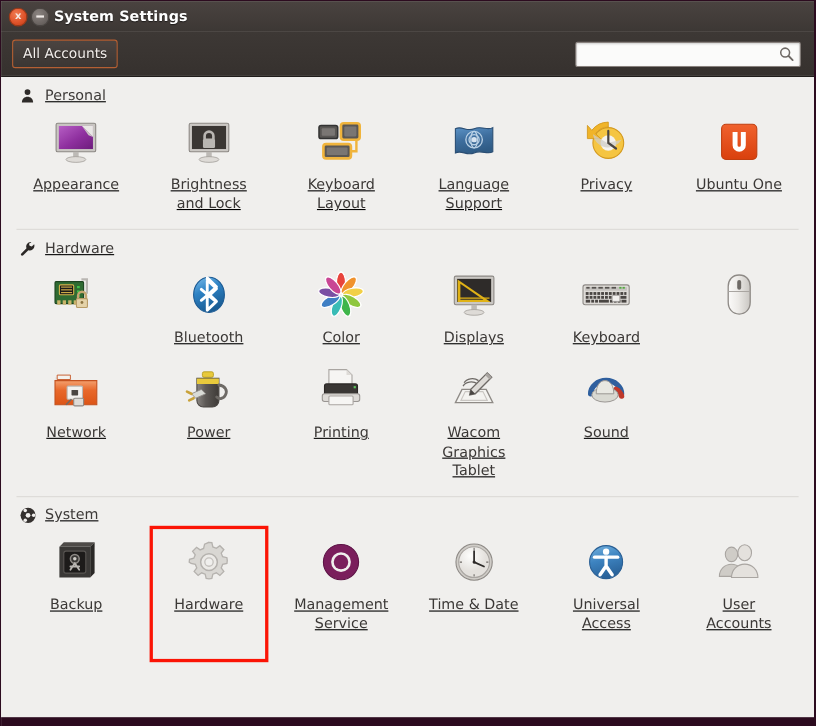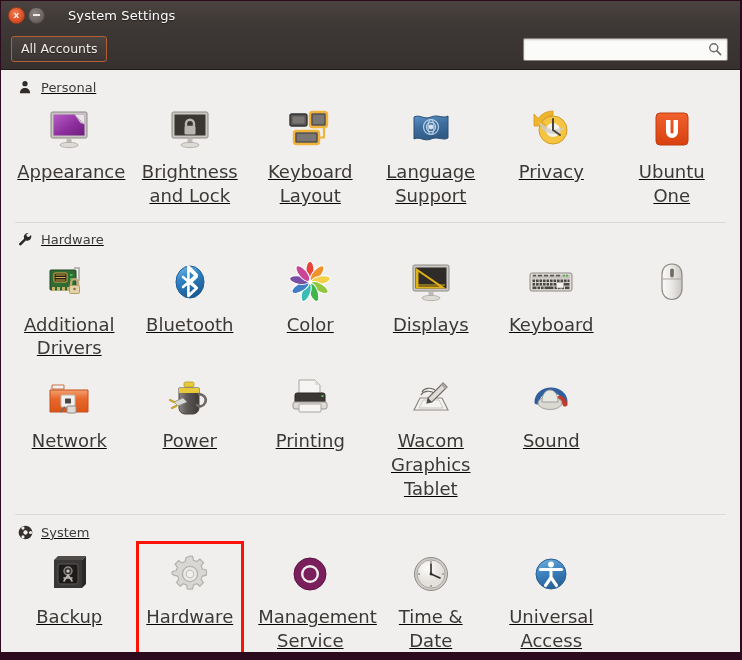--- a/index.html
+++ b/index.html
@@ -38,22 +38,22 @@
   .wbtn.close {
     background: radial-gradient(circle at 38% 32%, #f07b52 0%, #e0542b 55%, #bf3a16 100%);
     border: 1px solid #9e3a19;
   }
   .wbtn.min {
     background: radial-gradient(circle at 38% 32%, #8b8481 0%, #6d6663 60%, #575250 100%);
     border: 1px solid #4b4643;
   }
   .wbtn .bar { display:block; width:7px; height:1.5px; background:#efe9e6; }
   .title-text {
-    color: #ffffff; font-size: 13px; font-weight: normal;
-    margin-left: 20px;
+    color: #ffffff; font-size: 13px; font-weight: bold;
+    margin-left: 1px;
     text-shadow: 0 1px 1px rgba(0,0,0,.55);
     letter-spacing: .1px;
   }
 
   
   .toolbar {
     height: 41px; flex: 0 0 41px;
     background: linear-gradient(to bottom, #3d3835 0%, #36312e 100%);
     border-bottom: 1px solid #1f1c1a;
     display: flex; align-items: center;
@@ -132,21 +132,21 @@
     cursor: default;
     position: relative;
   }
   .tile-icon {
     width: 48px; height: 48px;
     display: flex; align-items: center; justify-content: center;
     margin-bottom: 7px;
   }
   .tile-icon svg { display: block; }
   .tile-label {
-    font-size: 18px;
+    font-size: 13px;
     color: #3b3836;
     text-align: center;
     line-height: 1.32;
     max-width: 104px;
     white-space: pre-line;
   }
 
   
   .tile.highlighted::after {
     content: "";
@@ -334,22 +334,20 @@
                     <rect x="12" y="29" width="3" height="4"></rect>
                     <rect x="17" y="29" width="3" height="4"></rect>
                     <rect x="22" y="29" width="3" height="4"></rect>
                   </g>
                   <path d="M29 9h6v14h-2V11h-4z" fill="#b9b6b2"></path>
                   <path d="M26 28v-3.2a3.6 3.6 0 017.2 0V28z" fill="none" stroke="#c4a671" stroke-width="2.2"></path>
                   <rect x="24.5" y="27.5" width="10" height="8" rx="1.2" fill="#e4d2a8" stroke="#b89b66" stroke-width="1"></rect>
                   <circle cx="29.5" cy="31" r="1.3" fill="#8c7442"></circle>
                 </svg>
               </span>
-              <span class="tile-label">Additional
-Drivers</span>
             </div>
             <div class="tile">
               <span class="tile-icon">
                 <svg viewBox="0 0 48 48" width="48" height="48">
                   <ellipse cx="24" cy="24" rx="14" ry="16" fill="url(#btg)" stroke="#1d5b94" stroke-width="1"></ellipse>
                   <defs>
                     <linearGradient id="btg" x1="0" y1="0" x2=".4" y2="1">
                       <stop offset="0" stop-color="#7fc0ec"></stop>
                       <stop offset=".45" stop-color="#2e82c4"></stop>
                       <stop offset="1" stop-color="#1b5d94"></stop>
@@ -644,18 +642,34 @@
                     </linearGradient>
                   </defs>
                   <circle cx="24" cy="14.5" r="2.9" fill="#fff"></circle>
                   <path d="M13.5 19.5h21" stroke="#fff" stroke-width="3.1" stroke-linecap="round"></path>
                   <path d="M24 19.5v8M24 27.5l-5.5 8M24 27.5l5.5 8" stroke="#fff" stroke-width="3.1" stroke-linecap="round"></path>
                 </svg>
               </span>
               <span class="tile-label">Universal
 Access</span>
             </div>
+            <div class="tile">
+              <span class="tile-icon">
+                <svg viewBox="0 0 48 48" width="48" height="48">
+                  <g fill="#cfccc7" stroke="#a9a5a1" stroke-width="1">
+                    <ellipse cx="17" cy="17" rx="5.6" ry="6.6"></ellipse>
+                    <path d="M6 37c0-6.5 4.9-11 11-11s11 4.5 11 11z"></path>
+                  </g>
+                  <g fill="#e4e1dd" stroke="#a9a5a1" stroke-width="1">
+                    <ellipse cx="29" cy="15.5" rx="6.2" ry="7.3"></ellipse>
+                    <path d="M17 38c0-7.2 5.4-12.2 12-12.2S41 30.8 41 38z"></path>
+                  </g>
+                </svg>
+              </span>
+              <span class="tile-label">User
+Accounts</span>
+            </div>
           </div>
         </div>
       </div>
     <div class="bottom-strip"></div>
   </div>
 </div>
 
 </body></html>

